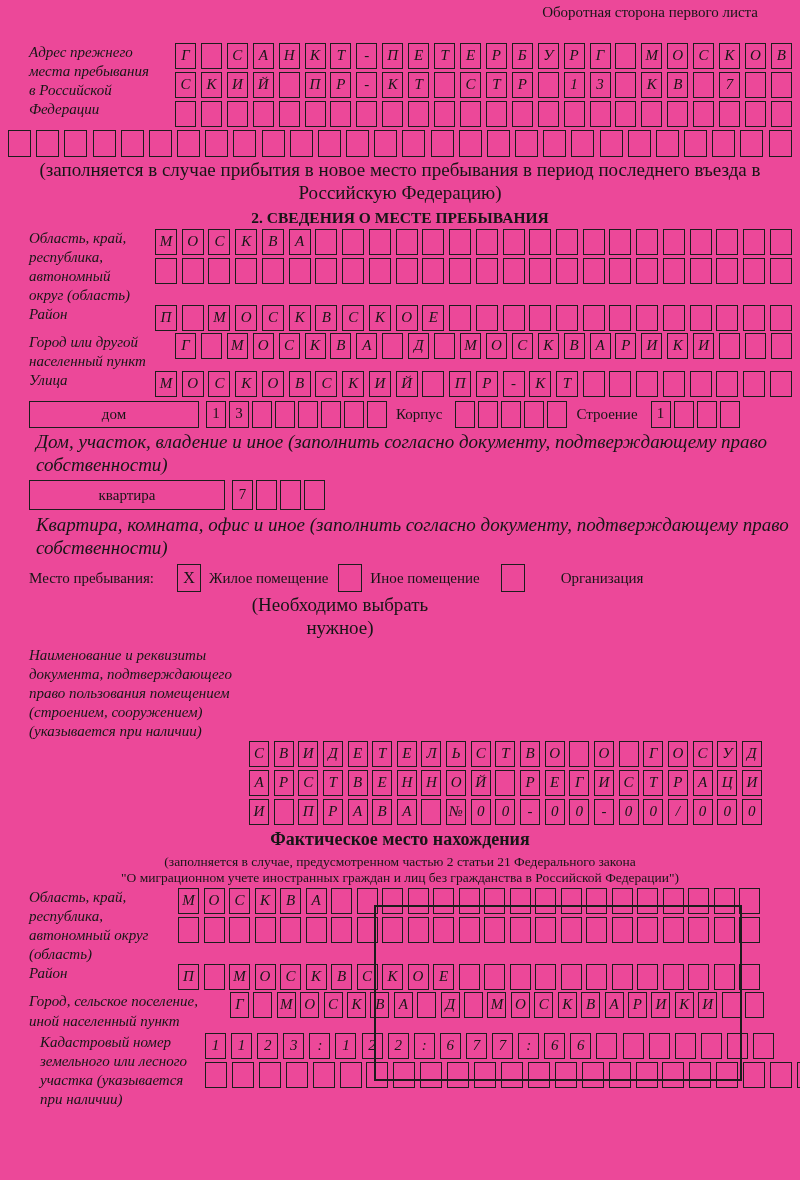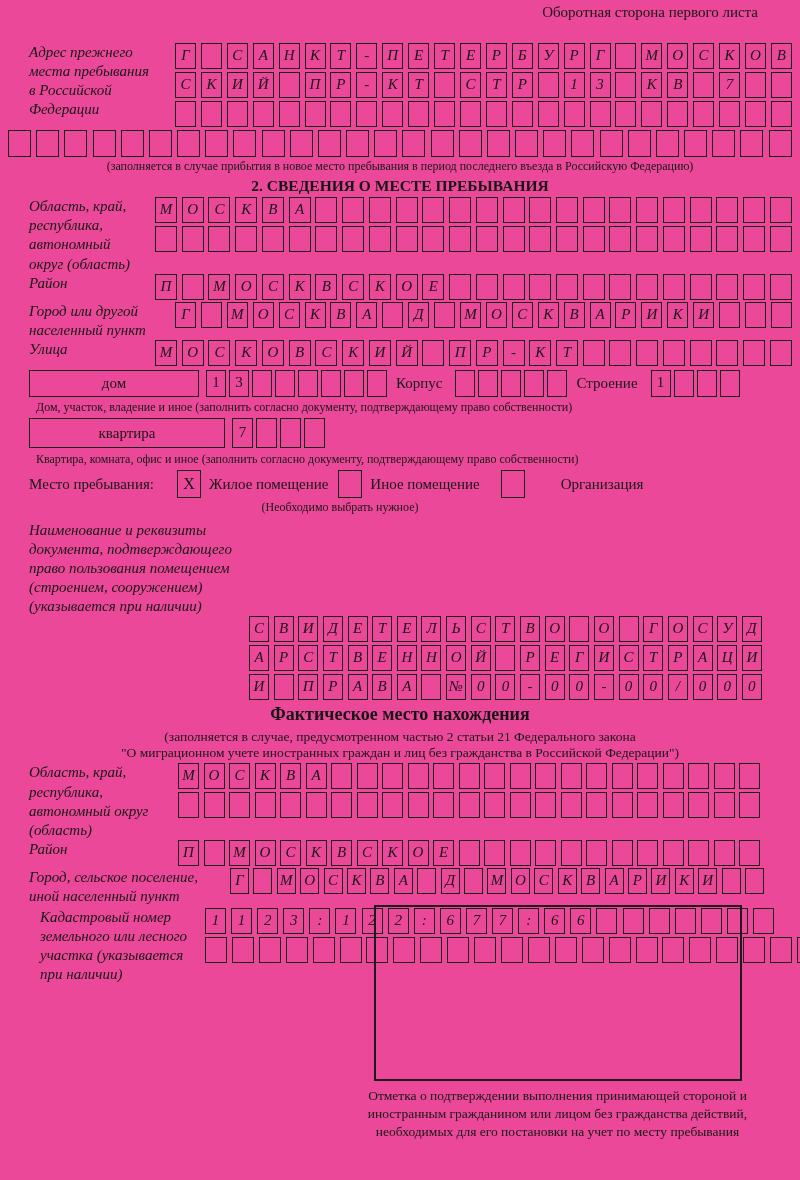--- a/index.html
+++ b/index.html
@@ -35,23 +35,23 @@
   .grid-b1   { width:617px; }
   .grid-full { width:784px; margin-top:3px; }  .grid-full .cell { width:23px; height:27px; }
   .grid-s2   { width:637px; }                  .grid-s2 .cell   { width:22px; }
   .grid-s2c  { width:617px; }
   .grid-doc  { width:513px; margin-right:30px;} .grid-doc .cell { width:20px; }
   .grid-f    { width:582px; margin-right:32px;}
   .grid-fc   { width:534px; margin-right:28px;} .grid-fc .cell  { width:19px; }
   .grid-cad1 { width:569px; }
   .grid-cad2 { width:614px; }                  .grid-cad2 .cell{ width:22px; }
 
-  .caption { font-size:12px; line-height:1.2; }
+  .caption { font-size:19px; line-height:1.2; }
   .center  { text-align:center; }
-  .caption-left { padding-left:28px; }
+  .caption-left { padding-left:28px;font-style:italic; }
 
   .section-title { text-align:center; font-weight:bold; font-size:15.5px; margin-top:4px; }
 
   .mt2 { margin-top:2px; } .mt3 { margin-top:3px; } .mt4 { margin-top:4px; } .mt6 { margin-top:6px;flex-direction:column; }
 
   .block1 { margin-top:22px; }
 
   
   .house-row { display:flex; align-items:center; margin-left:21px; margin-top:4px; }
   .wide-box {
@@ -662,16 +662,15 @@
           <div class="cell"></div>
           <div class="cell"></div>
           <div class="cell"></div>
           <div class="cell"></div>
         </div>
     </div>
   </div>
 
   <div class="stamp-area">
     <div class="stamp-box"></div>
-    <div class="stamp-caption">Отметка о подтверждении выполнения принимающей стороной и иностранным гражданином или лицом без гражданства действий, необходимых для его постановки на учет по месту пребывания</div>
   </div>
 
 </div>
 
 </body></html>

